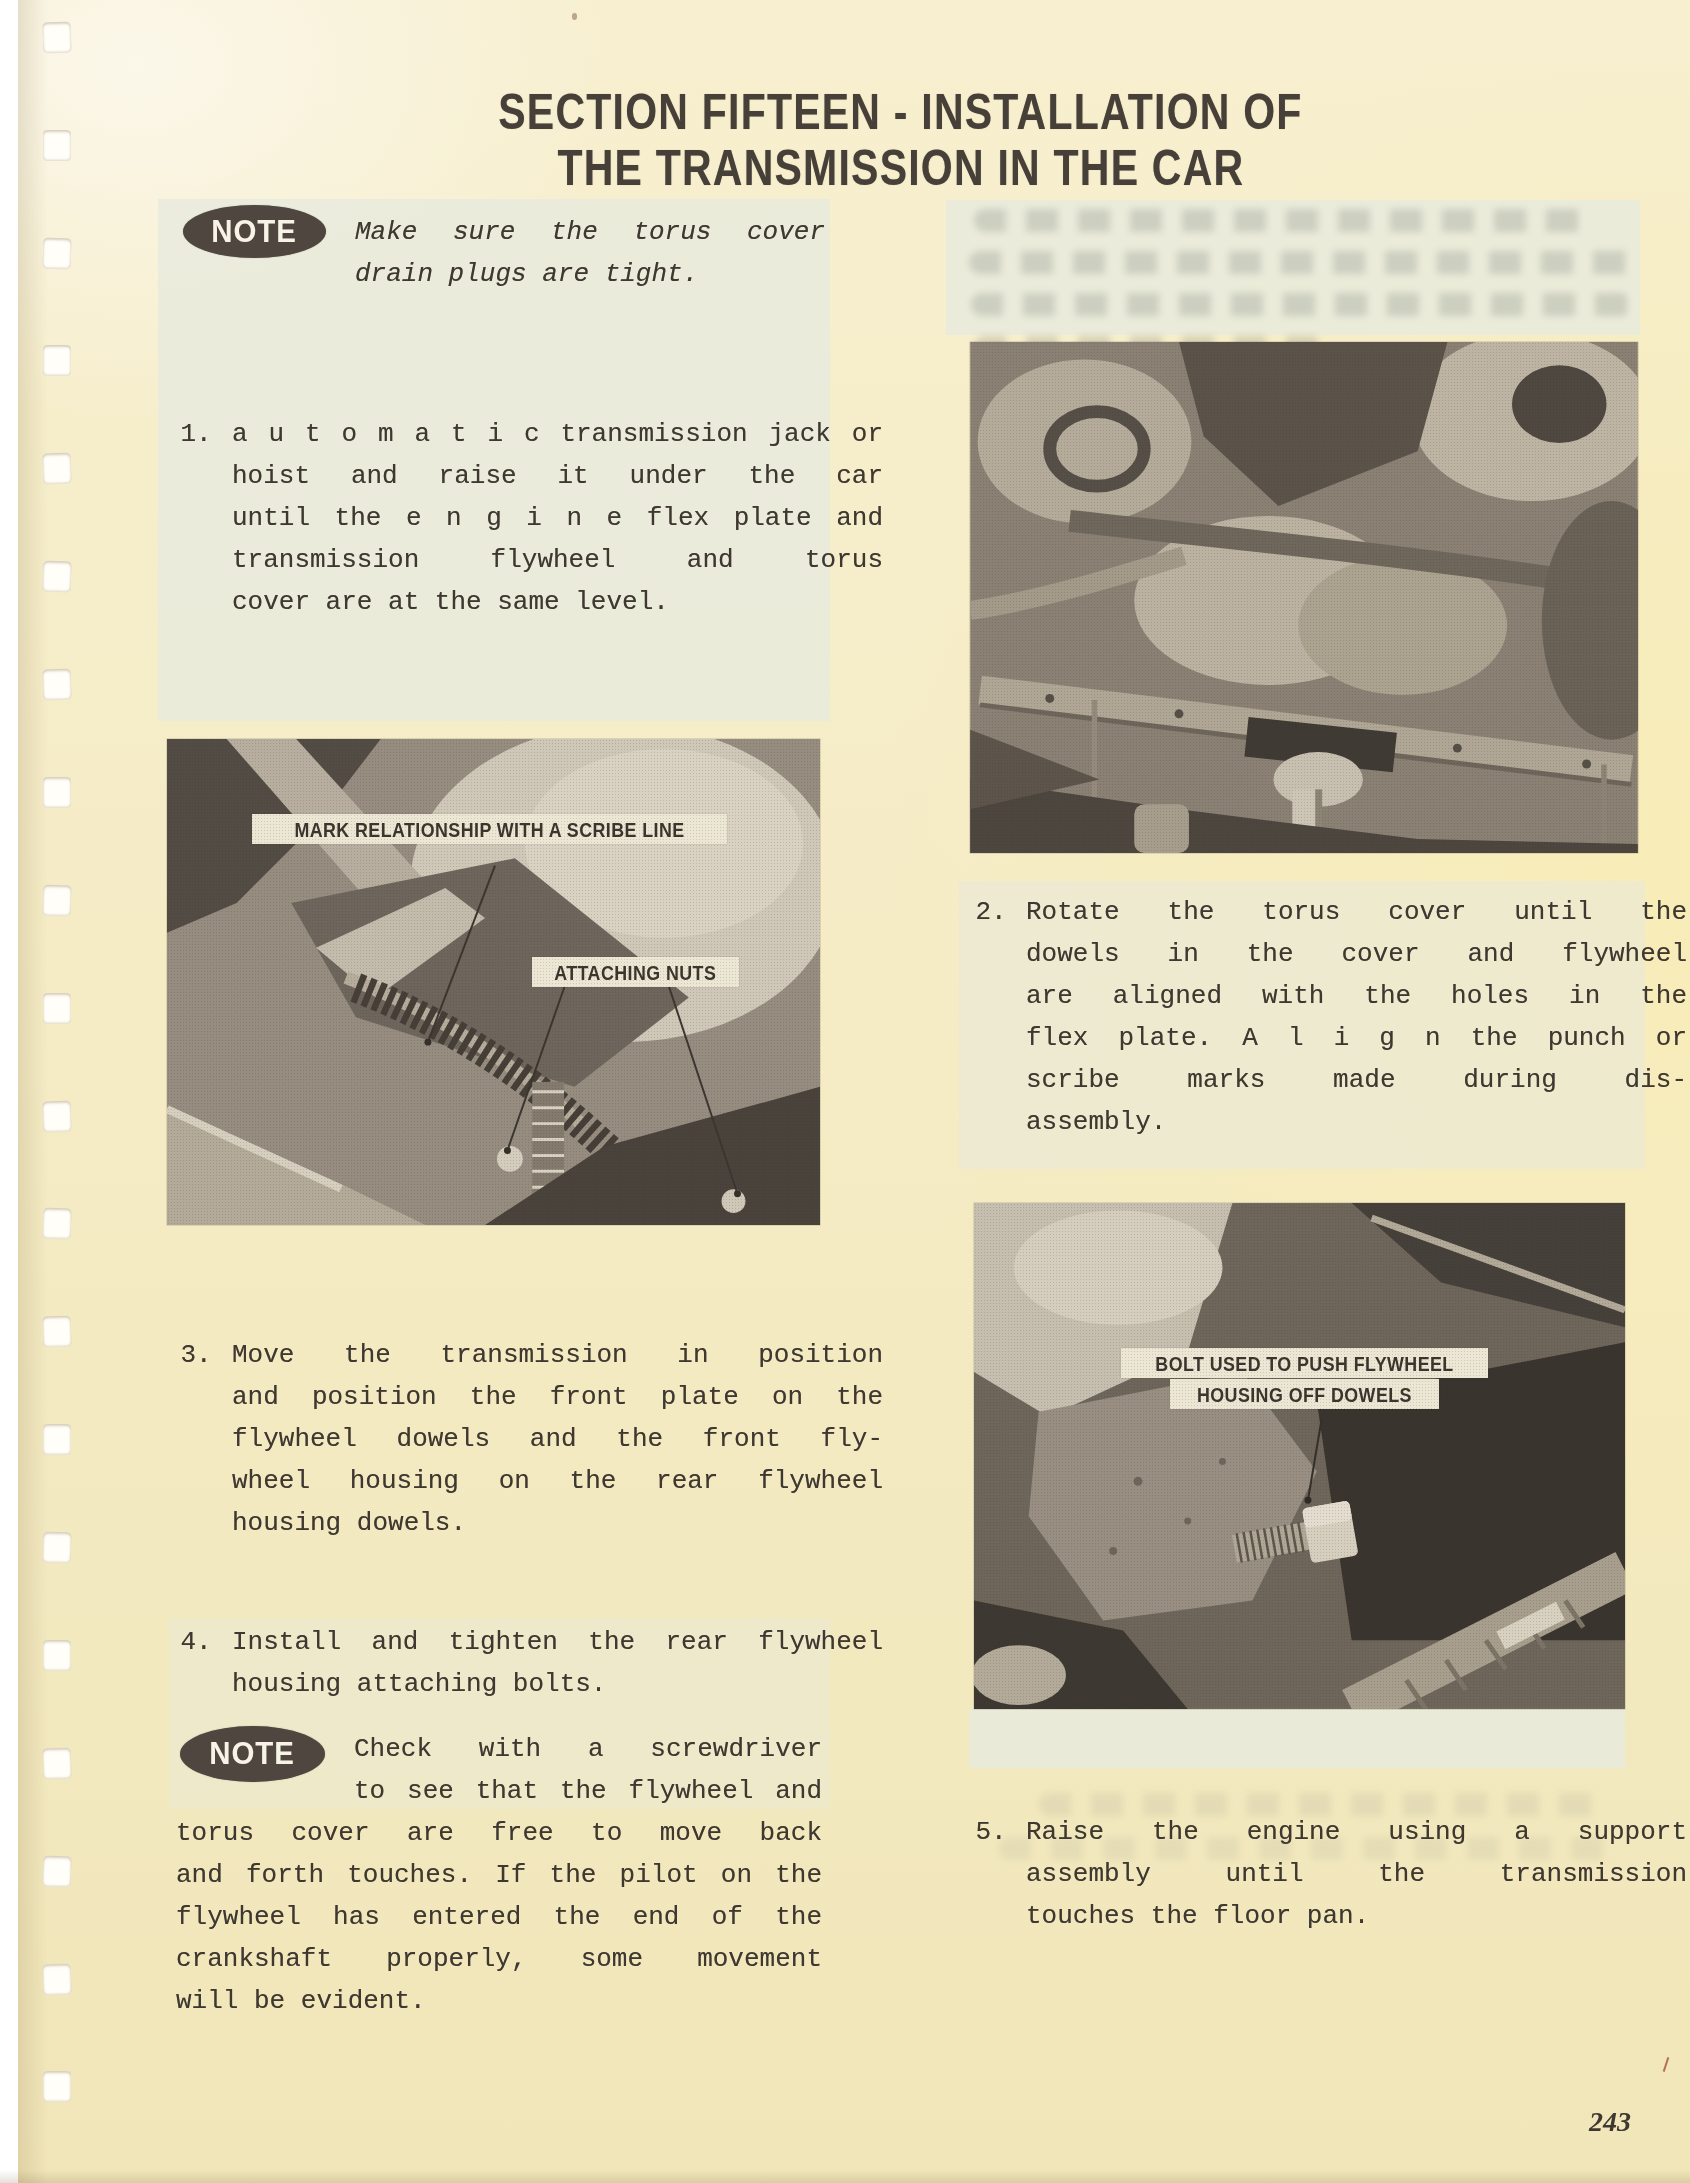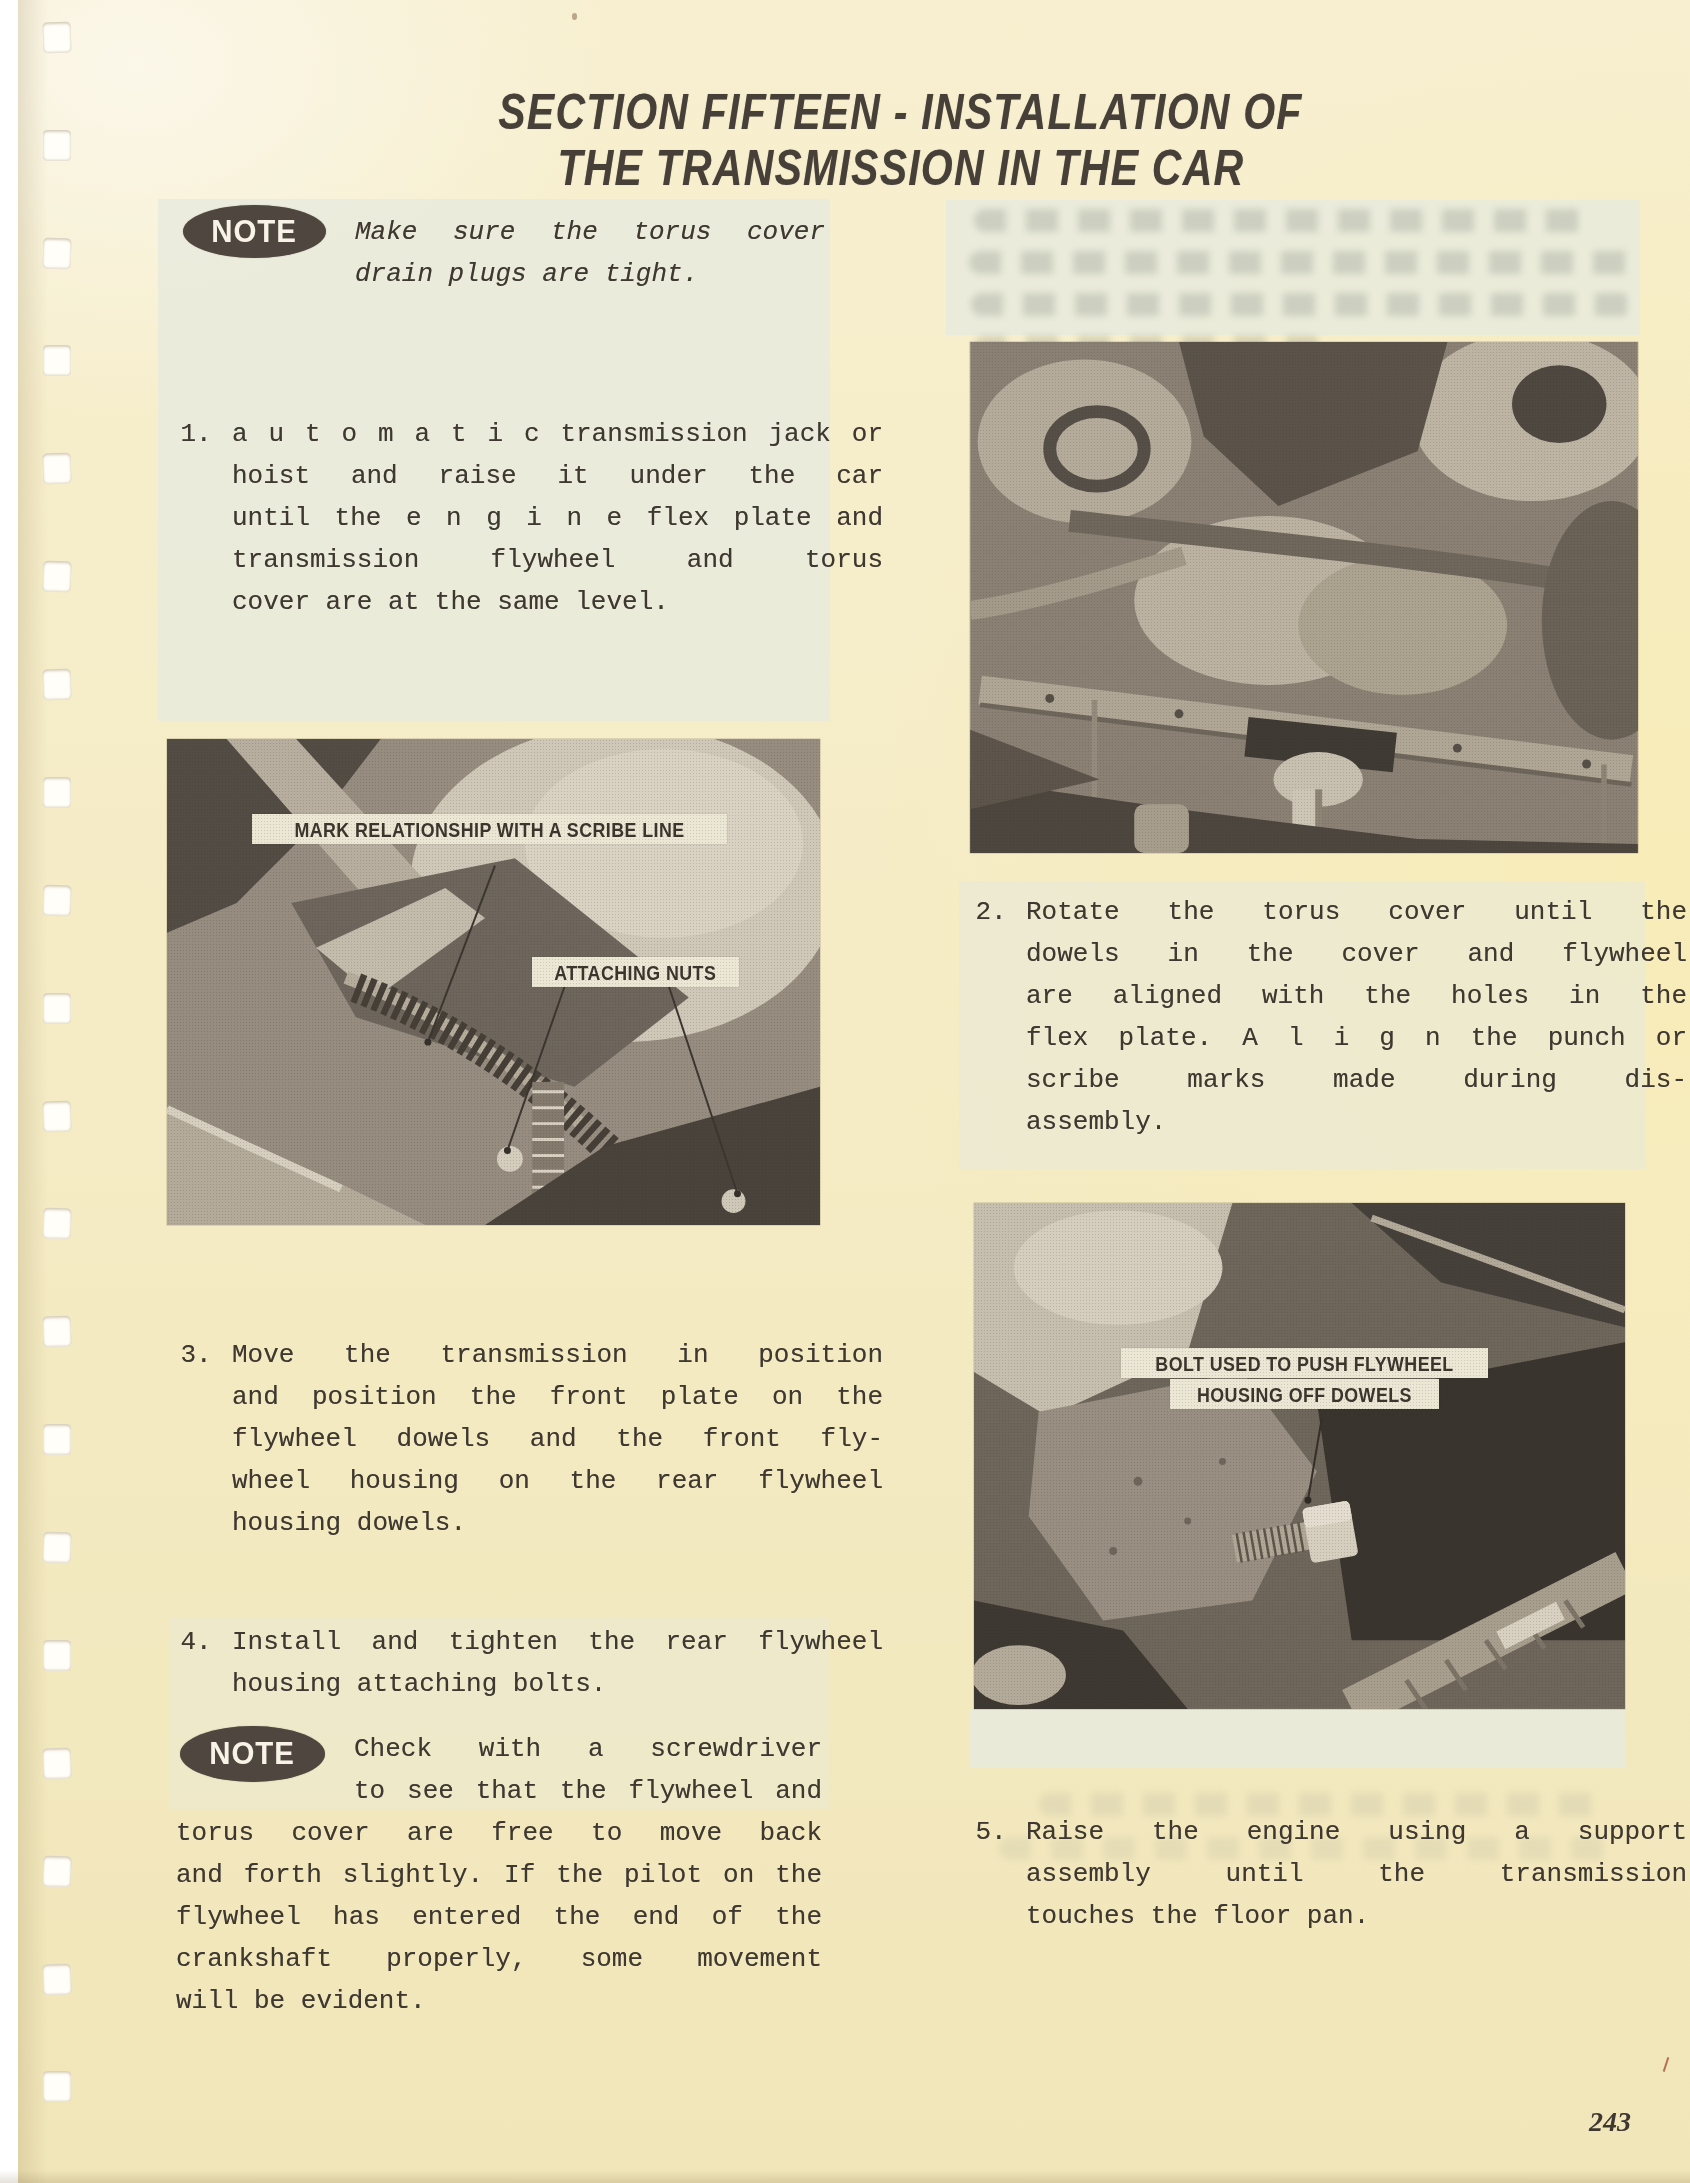--- a/index.html
+++ b/index.html
@@ -19,21 +19,21 @@
     box-shadow:inset 0 2px 2.5px rgba(140,118,76,.35), inset 0 -1.5px 2px rgba(140,118,76,.22);}
   .hole:nth-child(odd){transform:rotate(-2deg);}
   .hole:nth-child(3n){transform:rotate(2deg);}
 
   .tint{position:absolute;background:#e7eadd;}
   .ghost{position:absolute;height:23px;border-radius:12px;filter:blur(3.5px);opacity:.32;
     background:repeating-linear-gradient(90deg,#8f958a 0 32px,rgba(0,0,0,0) 32px 52px);}
 
   .title{position:absolute;left:172px;top:84px;width:1457px;text-align:center;
     color:#474039;font-weight:bold;font-size:50px;line-height:56px;}
-  .title .tl{display:block;font-style:italic;}
+  .title .tl{display:block;}
   .title .tl>span{display:inline-block;transform:scaleX(.82);letter-spacing:1.5px;white-space:nowrap;
     text-shadow:0 0 1px rgba(71,64,57,.35);}
 
   .note-badge{position:absolute;background:#4e463f;border-radius:50%;display:flex;
     align-items:center;justify-content:center;color:#f7f3e6;font-weight:bold;font-size:31px;
     box-shadow:0 0 1px rgba(60,50,40,.5);}
   .note-badge>span{display:inline-block;transform:scaleX(.95);letter-spacing:1px;}
 
   .body-line{font-family:"Liberation Mono", monospace;font-size:26px;line-height:42px;
     color:#3e3831;text-align:justify;text-shadow:0 0 0.5px rgba(62,56,49,.45);}
@@ -224,21 +224,21 @@
     <div class="body-line l">housing attaching bolts.</div>
   </div>
 
   <div class="note-badge" style="left:180px;top:1726px;width:145px;height:56px;">
     <span>NOTE</span>
   </div>
   <div class="note-text" style="left:176px;top:1728px;width:646px;">
     <div class="body-line j ind">Check with a screwdriver</div>
     <div class="body-line j ind">to see that the flywheel and</div>
     <div class="body-line j">torus cover are free to move back</div>
-    <div class="body-line j">and forth slightly. If the pilot on the</div>
+    <div class="body-line j">and forth touches. If the pilot on the</div>
     <div class="body-line j">flywheel has entered the end of the</div>
     <div class="body-line j">crankshaft properly, some movement</div>
     <div class="body-line l">will be evident.</div>
   </div>
 
   <div class="step" style="left:967px;top:1811px;width:661px;padding-left:59px;">
     <span class="step-num" style="left:8.5px;">5.</span>
     <div class="body-line j">Raise the engine using a support</div>
     <div class="body-line j">assembly until the transmission</div>
     <div class="body-line l">touches the floor pan.</div>

